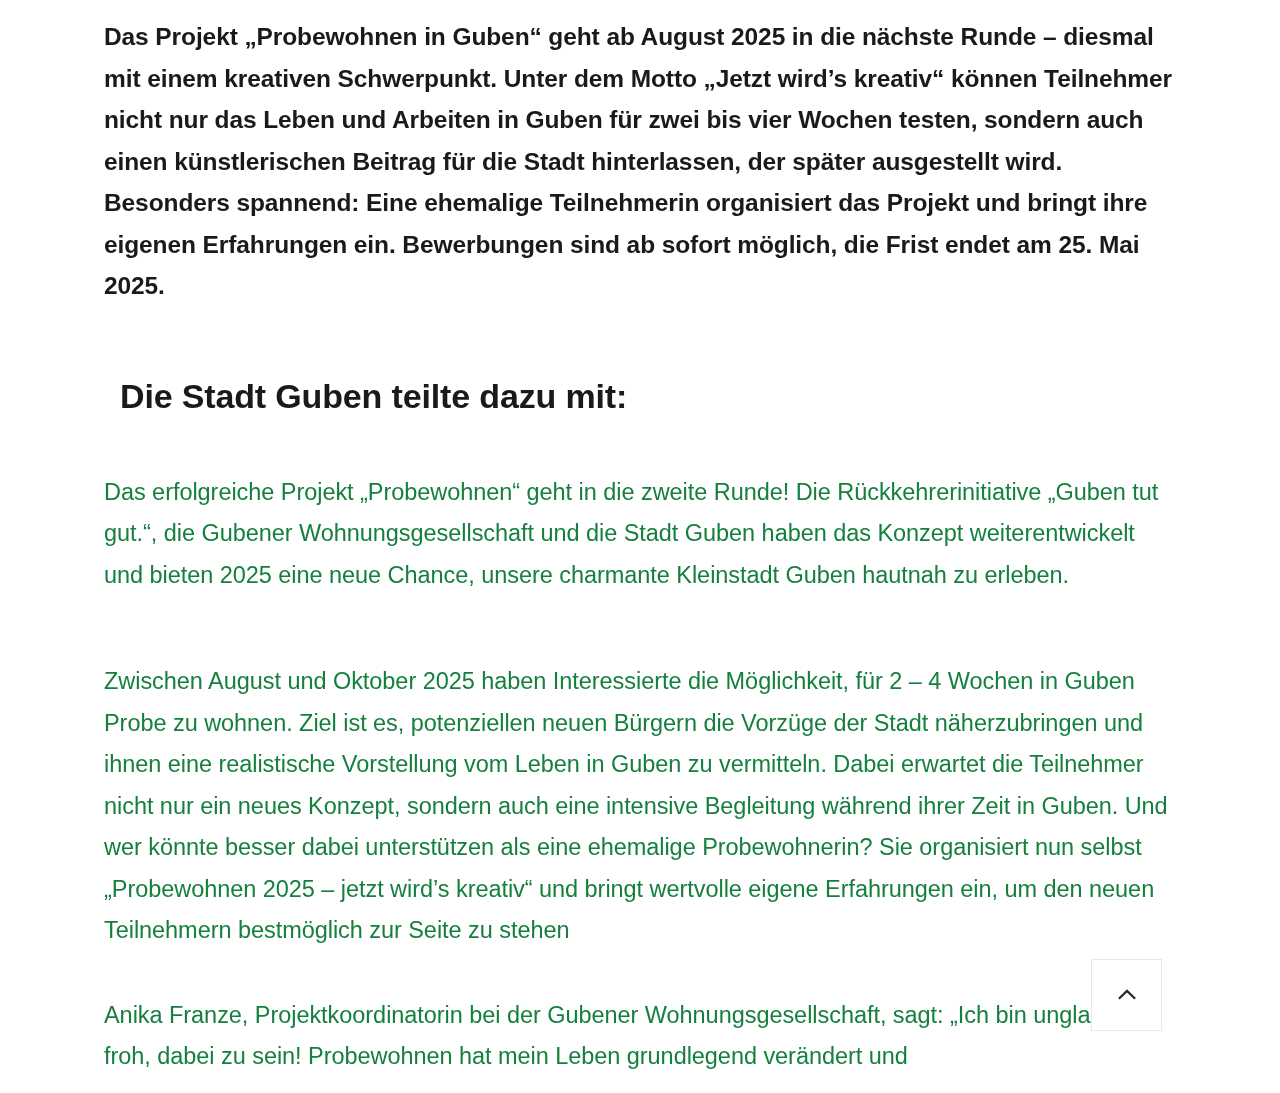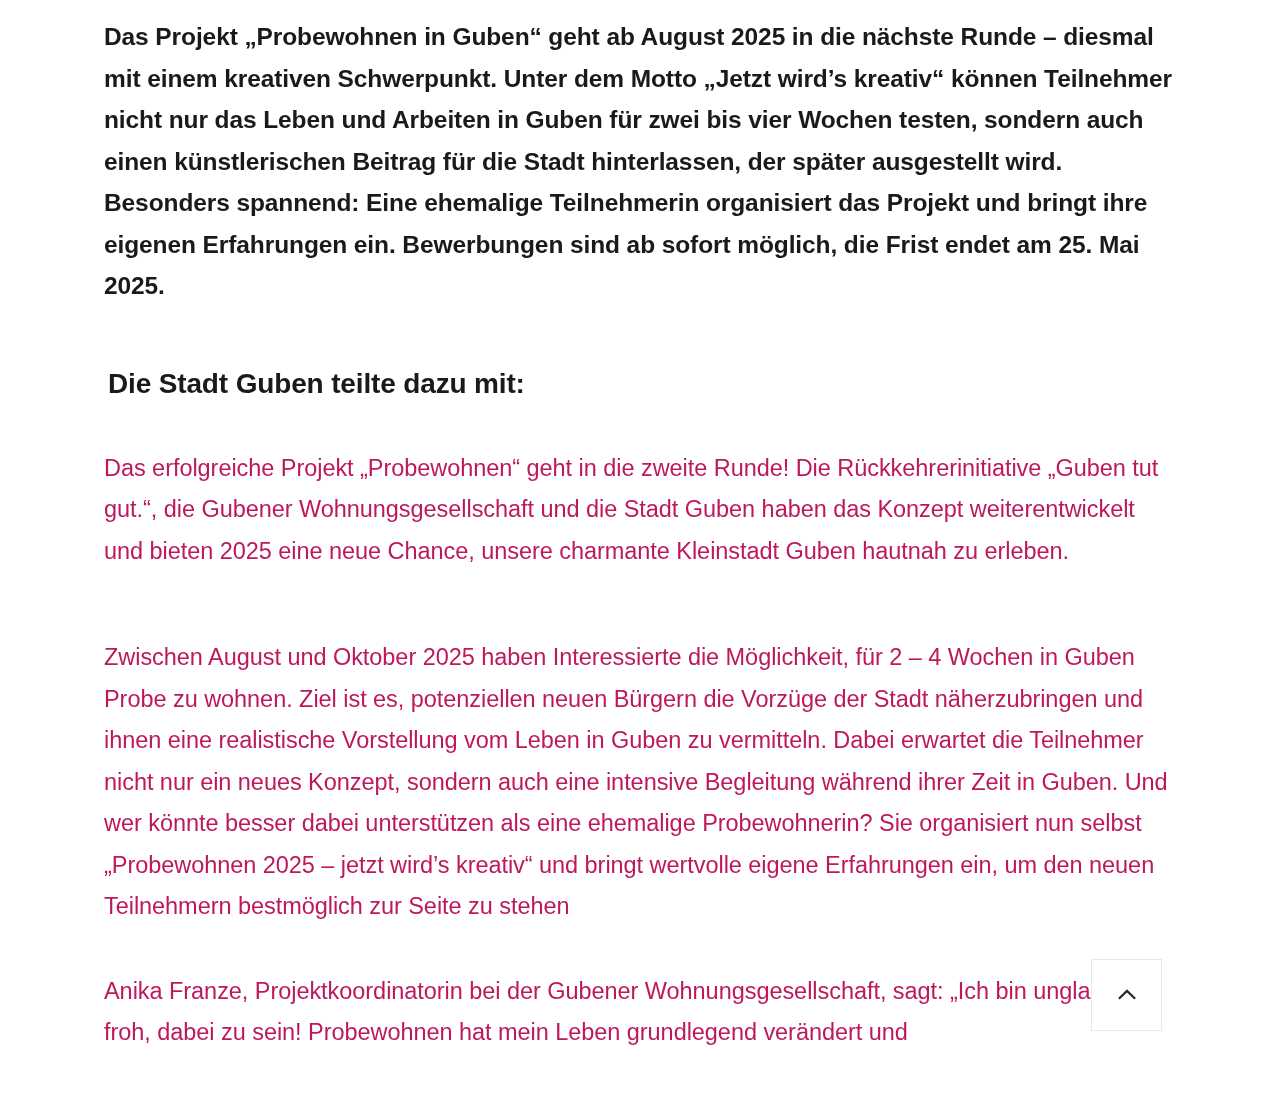--- a/index.html
+++ b/index.html
@@ -30,37 +30,37 @@
     font-size: 24.5px;
     font-weight: 700;
     line-height: 41.5px;
     color: #1a1a1a;
     letter-spacing: -0.1px;
     max-width: 1075px;
   }
 
   
   .section-heading {
-    margin: 4px;
+    margin: 16px;
     padding-top: 56px;
-    font-size: 28px;
+    font-size: 34px;
     font-weight: 700;
     line-height: 34px;
     color: #1a1a1a;
     letter-spacing: -0.15px;
   }
 
   
   .body-par {
     margin: 0;
     padding-top: 30px;
     font-size: 23.5px;
     font-weight: 400;
     line-height: 41.5px;
-    color: #be185d;
+    color: #15803d;
     letter-spacing: -0.05px;
     max-width: 1072px;
   }
 
   .body-par.gap-large {
     padding-top: 65px;
   }
 
   .body-par.gap-medium {
     padding-top: 43px;

